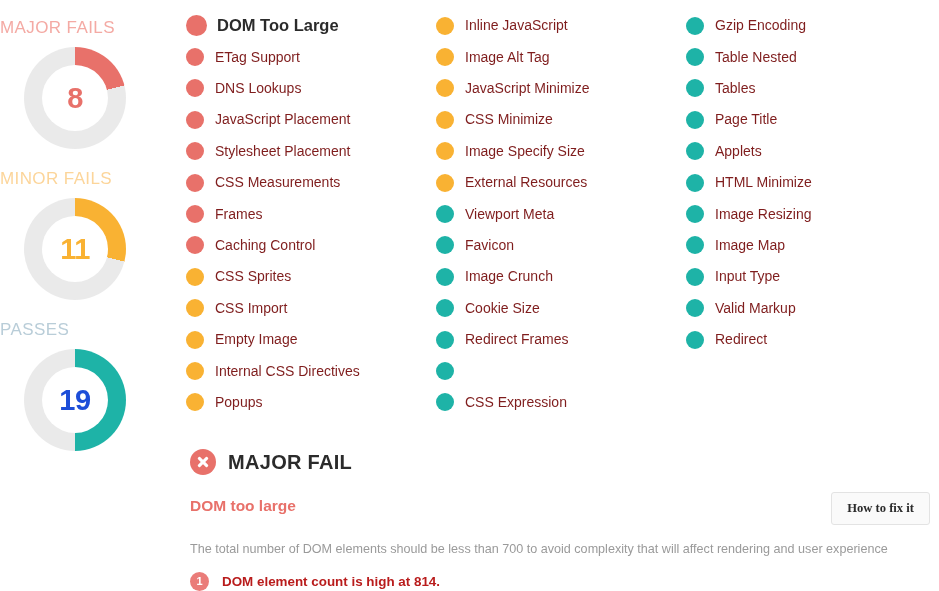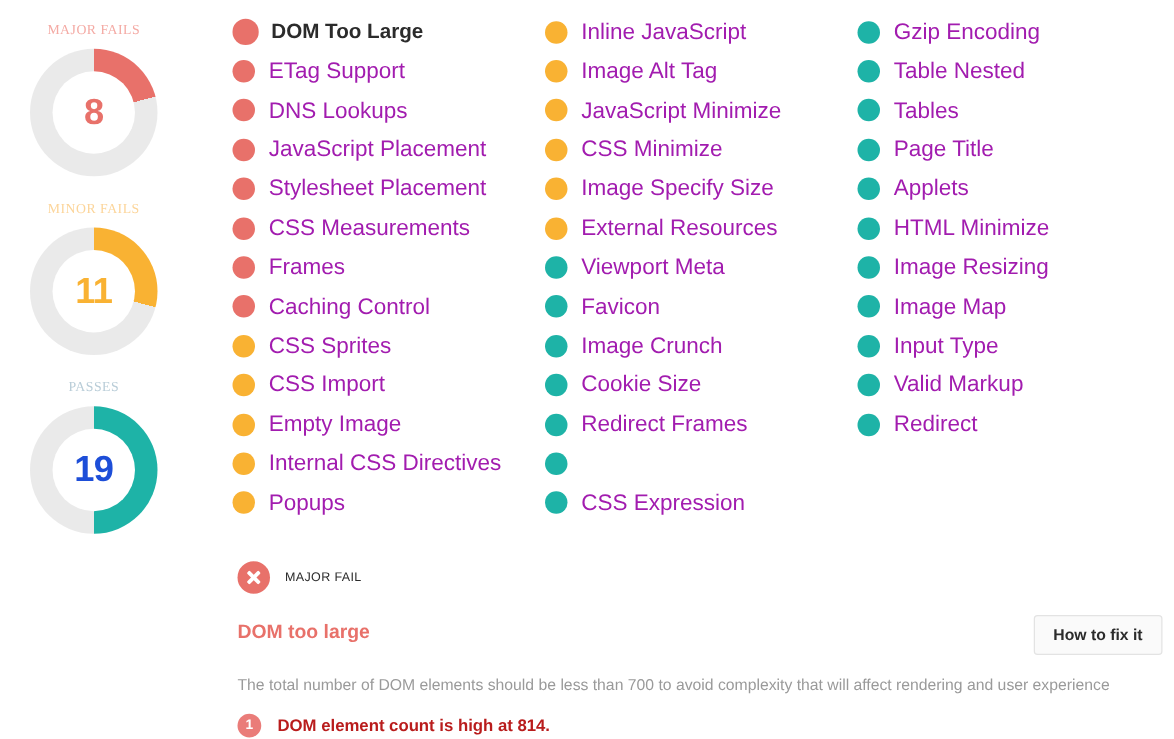--- a/index.html
+++ b/index.html
@@ -21,25 +21,25 @@
   
   .gauge-rail {
     position: absolute;
     left: 0;
     top: 0;
     width: 150px;
     padding-top: 18px;
   }
   .gauge-block { width: 150px; margin-bottom: 20px; }
   .gauge-label {
-    text-align: center;
-    font-size: 11px;
+    text-align: left;
+    font-size: 17px;
     letter-spacing: 0.4px;
     margin-bottom: 9px;
-    font-family: Liberation Serif, serif;
+    font-family: Liberation Sans, sans-serif;
   }
   .gauge-label.major { color: #f4aaa4; }
   .gauge-label.minor { color: #fcd59a; }
   .gauge-label.pass  { color: #b9cdd8; }
 
   .donut {
     position: relative;
     width: 102px;
     height: 102px;
     margin: 0 auto;
@@ -93,22 +93,22 @@
     width: 18px;
     height: 18px;
     border-radius: 50%;
     margin-right: 11px;
   }
   .dot.red    { background: #e8716a; }
   .dot.yellow { background: #f9b233; }
   .dot.teal   { background: #1eb3a7; }
 
   .check-label {
-    font-size: 18px;
-    color: #a21caf;
+    font-size: 14px;
+    color: #7f1d1d;
     line-height: 1.2;
     white-space: nowrap;
   }
   .check-item.active .check-label {
     color: #2b2b2b;
     font-weight: bold;
     font-size: 16.5px;
   }
   .check-item.active .dot {
     width: 21px;
@@ -143,22 +143,22 @@
     left: 50%;
     top: 50%;
     width: 13px;
     height: 3px;
     background: #ffffff;
     border-radius: 1px;
   }
   .x-badge::before { transform: translate(-50%, -50%) rotate(45deg); }
   .x-badge::after  { transform: translate(-50%, -50%) rotate(-45deg); }
   .detail-kind {
-    font-size: 10px;
-    font-weight: normal;
+    font-size: 20px;
+    font-weight: bold;
     color: #2b2b2b;
     letter-spacing: 0.3px;
   }
 
   .detail-row {
     display: flex;
     align-items: flex-start;
     justify-content: space-between;
     margin-bottom: 15px;
   }
@@ -170,21 +170,21 @@
   }
   .fix-button {
     font-size: 12.6px;
     font-weight: bold;
     color: #2b2b2b;
     background: #fafafa;
     border: 1px solid #e3e3e3;
     border-radius: 3px;
     padding: 8px 15px;
     cursor: pointer;
-    font-family: Liberation Sans, sans-serif;
+    font-family: Liberation Serif, serif;
     white-space: nowrap;
   }
 
   .detail-desc {
     font-size: 12.6px;
     color: #9a9a9a;
     line-height: 1.5;
     margin-bottom: 13px;
   }
 

